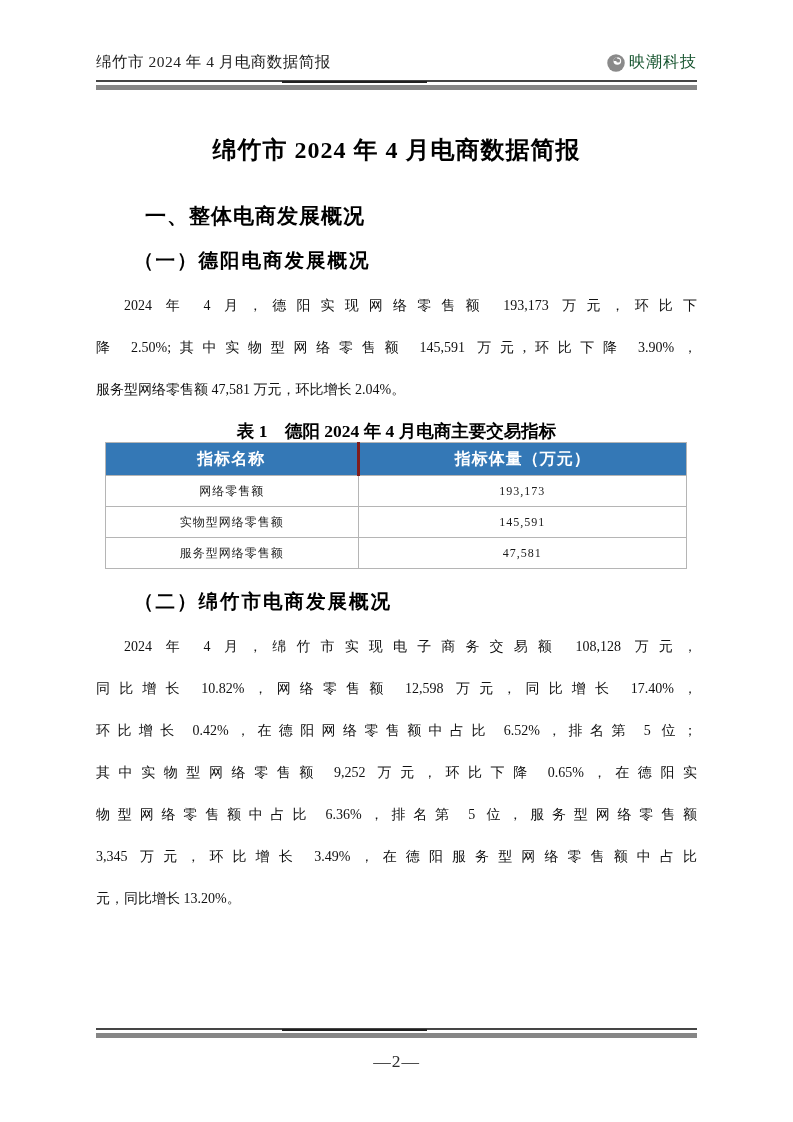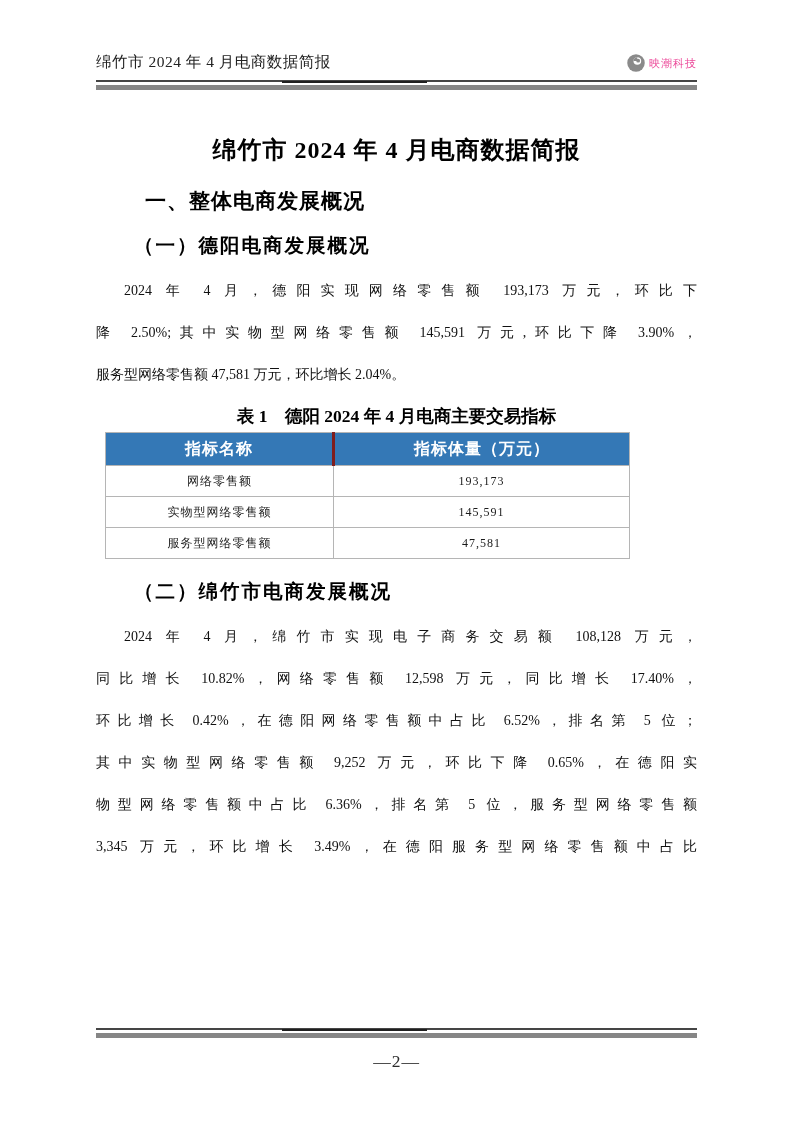--- a/index.html
+++ b/index.html
@@ -25,22 +25,22 @@
   }
   .hdr-left {
     font-size: 15.5px;
     letter-spacing: 0.5px;
     color: #222222;
   }
   .hdr-brand {
     display: flex;
     align-items: center;
     gap: 3px;
-    font-size: 11px;
-    color: #ec4899;
+    font-size: 16px;
+    color: #14532d;
     letter-spacing: 1px;
   }
   .logo-mark { width: 20px; height: 20px; display: block; }
 
   .rule-thin {
     position: relative;
     margin-top: 7px;
     height: 2px;
     background: #454545;
   }
@@ -63,21 +63,21 @@
     margin-top: 45px;
     text-align: center;
     font-size: 24px;
     font-weight: bold;
     letter-spacing: 1px;
     line-height: 30px;
     color: #000000;
   }
 
   .sec-heading {
-    margin-top: 23px;
+    margin-top: 38px;
     padding-left: 49px;
     font-family: "Liberation Sans", "DejaVu Sans", sans-serif;
     font-size: 21px;
     font-weight: bold;
     line-height: 25px;
     letter-spacing: 1px;
     color: #000000;
   }
   .sub-heading {
     margin-top: 20px;
@@ -104,23 +104,22 @@
   
   .tbl-caption {
     margin-top: 9px;
     text-align: center;
     font-size: 17.5px;
     font-weight: bold;
     line-height: 22px;
     color: #000000;
   }
   .data-table {
-    margin-top: 5px;
     margin-left: 9px;
-    width: 525px;
+    width: 582px;
     border-collapse: collapse;
     table-layout: fixed;
   }
   .data-table th, .data-table td {
     border: 1px solid #b5b5b5;
     text-align: center;
     vertical-align: middle;
   }
   .data-table th {
     background: #3478b6;
@@ -226,20 +225,21 @@
 
     <h3 class="sub-heading">（二）绵竹市电商发展概况</h3>
 
     <div class="para">
       <div class="line first">2024 年 4 月，绵竹市实现电子商务交易额 108,128 万元，</div>
       <div class="line">同比增长 10.82%，网络零售额 12,598 万元，同比增长 17.40%，</div>
       <div class="line">环比增长 0.42%，在德阳网络零售额中占比 6.52%，排名第 5 位；</div>
       <div class="line">其中实物型网络零售额 9,252 万元，环比下降 0.65%，在德阳实</div>
       <div class="line">物型网络零售额中占比 6.36%，排名第 5 位，服务型网络零售额</div>
       <div class="line">3,345 万元，环比增长 3.49%，在德阳服务型网络零售额中占比</div>
+      <div class="line last">元，同比增长 13.20%。</div>
     </div>
 
   </div>
 
   <div class="footer">
     <div class="rule-thin">
       <span class="rule-overlap"></span>
     </div>
     <div class="rule-thick"></div>
     <div class="page-num">—2—</div>

